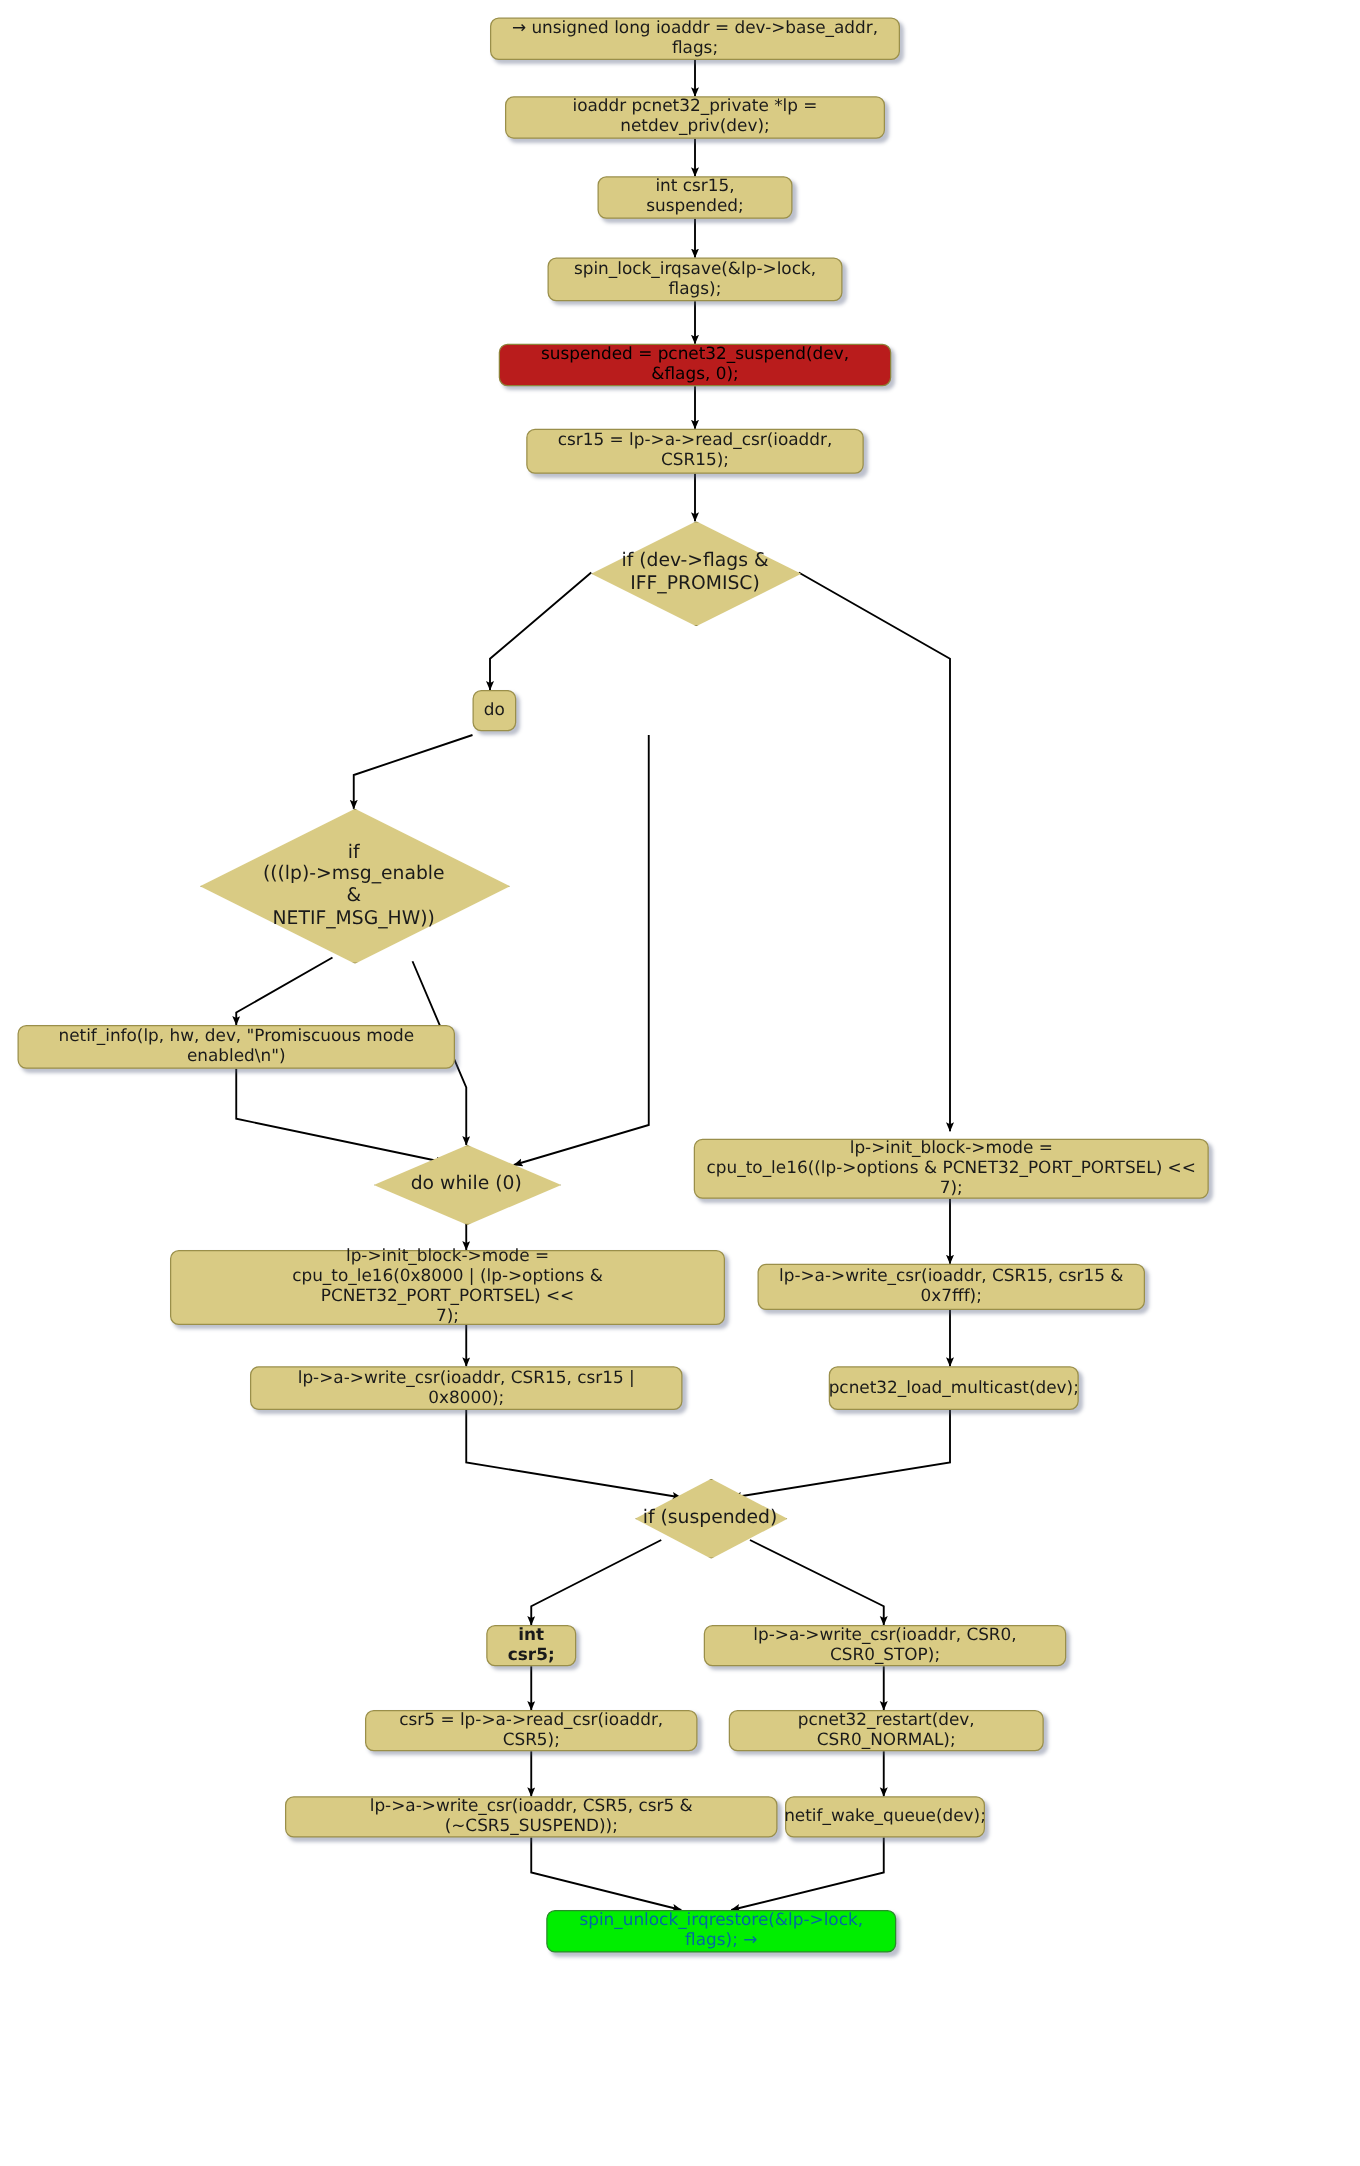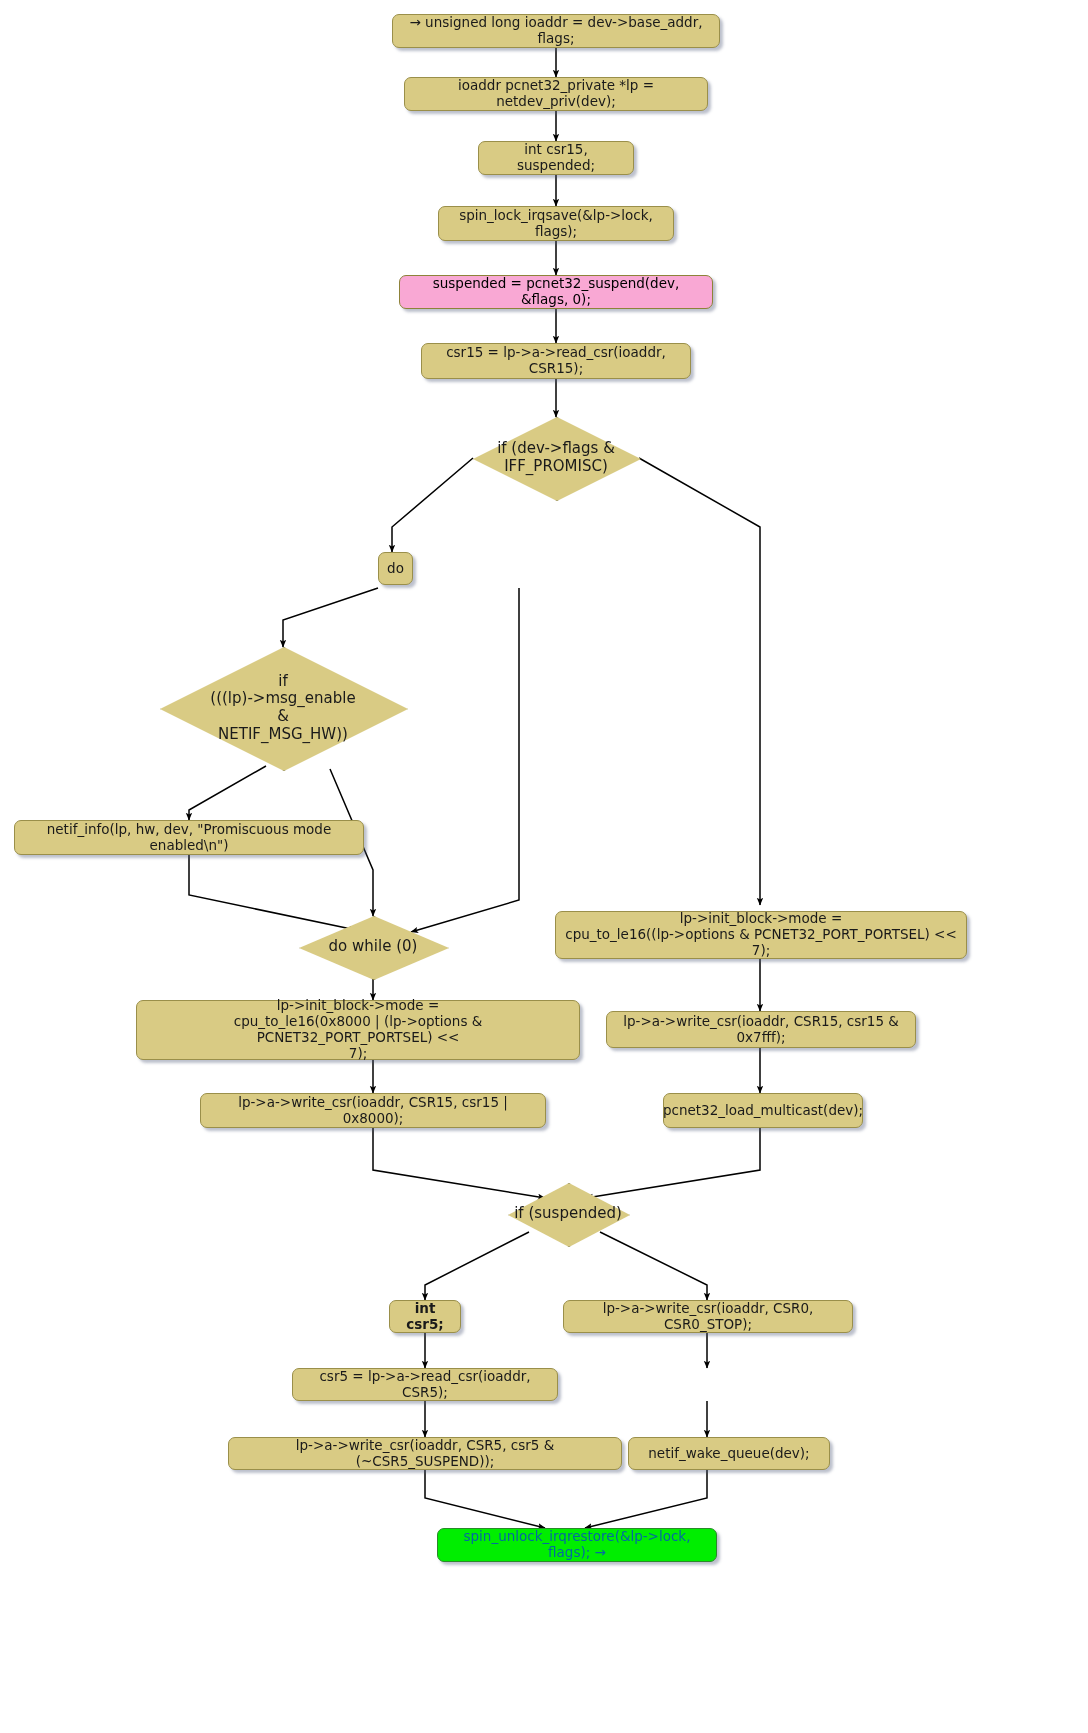--- a/index.html
+++ b/index.html
@@ -5,21 +5,21 @@
   html,body{margin:0;padding:0;background:#ffffff;}
   body{width:1088px;height:1733px;position:relative;overflow:hidden;
        font-family:"DejaVu Sans","Liberation Sans",sans-serif;}
   #canvas{position:absolute;left:0;top:0;width:1088px;height:1733px;padding-left:36px;}
   svg.edges{position:absolute;left:0;top:0;width:1088px;height:1733px;pointer-events:none;}
   .node{position:absolute;box-sizing:border-box;display:flex;align-items:center;
         justify-content:center;text-align:center;color:#1a1a1a;line-height:1.18;
         white-space:pre-line;}
   .box{background:#d9cb84;border:1px solid #9a8f4a;border-radius:7px;
        box-shadow:3px 3px 3px rgba(80,90,120,.38);font-size:13.5px;padding:4px 9px;}
-  .box.blue{background:#f9a8d4;border-color:#8d8339;color:#000000;box-shadow:3px 3px 3px rgba(80,90,120,.38);}
+  .box.blue{background:#b91c1c;border-color:#8d8339;color:#000000;box-shadow:3px 3px 3px rgba(80,90,120,.38);}
   .box.green{background:#00ee00;border-color:#2a8a2a;color:#0369a1;}
   .diamond{font-size:15px;background:transparent;border:none;box-shadow:none;}
   .diamond .dshape{position:absolute;left:0;top:0;width:100%;height:100%;
        background:#d9cb84;border:1px solid #9a8f4a;
        clip-path:polygon(50% 0,100% 50%,50% 100%,0 50%);
        filter:drop-shadow(3px 3px 2px rgba(80,90,120,.40));}
   .diamond .dtext{position:relative;z-index:2;width:100%;}
 </style>
 </head>
 <body>
@@ -117,18 +117,19 @@
   </div>
 
   <div class="node box" style="left:389px;top:1300px;width:72px;height:33px;font-weight:bold;">int csr5;</div>
 
   <div class="node box" style="left:292px;top:1368px;width:266px;height:33px;">csr5 = lp-&gt;a-&gt;read_csr(ioaddr, CSR5);</div>
 
   <div class="node box" style="left:228px;top:1437px;width:394px;height:33px;">lp-&gt;a-&gt;write_csr(ioaddr, CSR5, csr5 &amp; (~CSR5_SUSPEND));</div>
 
   <div class="node box" style="left:563px;top:1300px;width:290px;height:33px;">lp-&gt;a-&gt;write_csr(ioaddr, CSR0, CSR0_STOP);</div>
 
+  <div class="node box" style="left:583px;top:1368px;width:252px;height:33px;">pcnet32_restart(dev, CSR0_NORMAL);</div>
 
-  <div class="node box" style="left:628px;top:1437px;width:202px;height:33px;">netif_wake_queue(dev);</div>
+  <div class="node box" style="left:628px;top:1437px;width:160px;height:33px;">netif_wake_queue(dev);</div>
 
   <div class="node box green" style="left:437px;top:1528px;width:280px;height:34px;">spin_unlock_irqrestore(&amp;lp-&gt;lock, flags); →</div>
 
 </div>
 
 </body></html>

